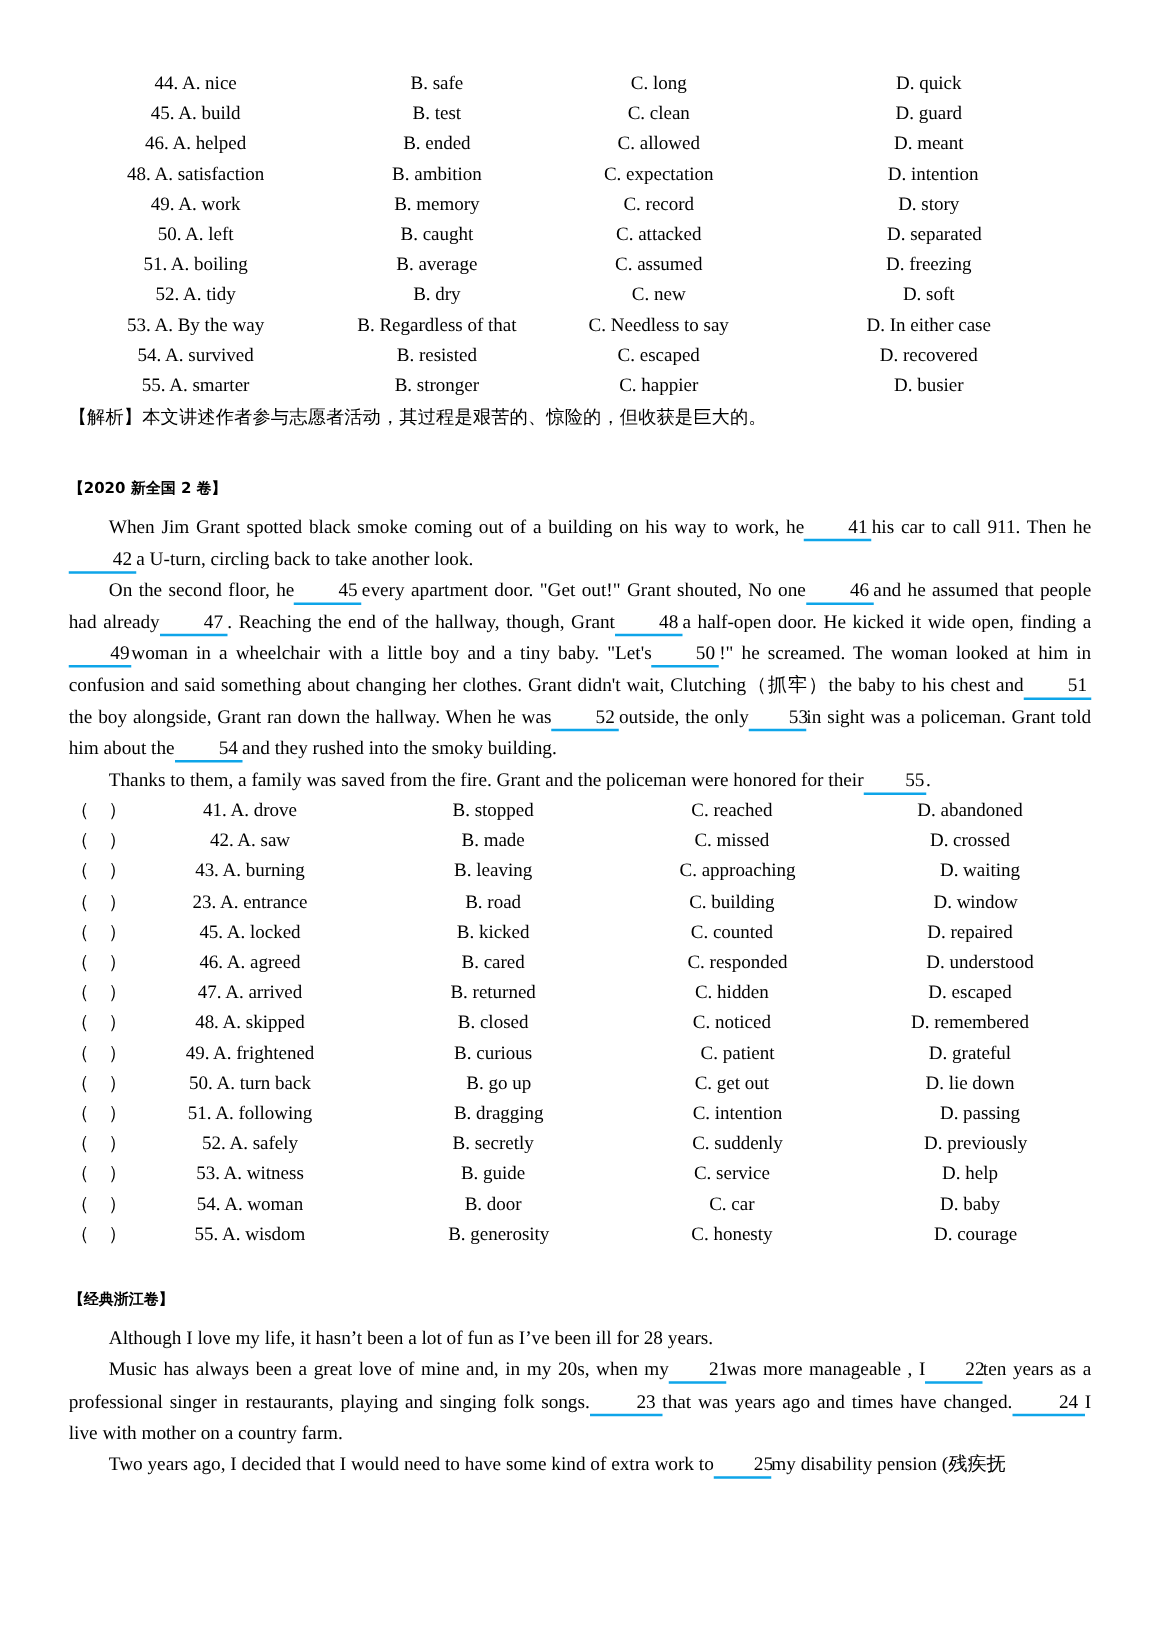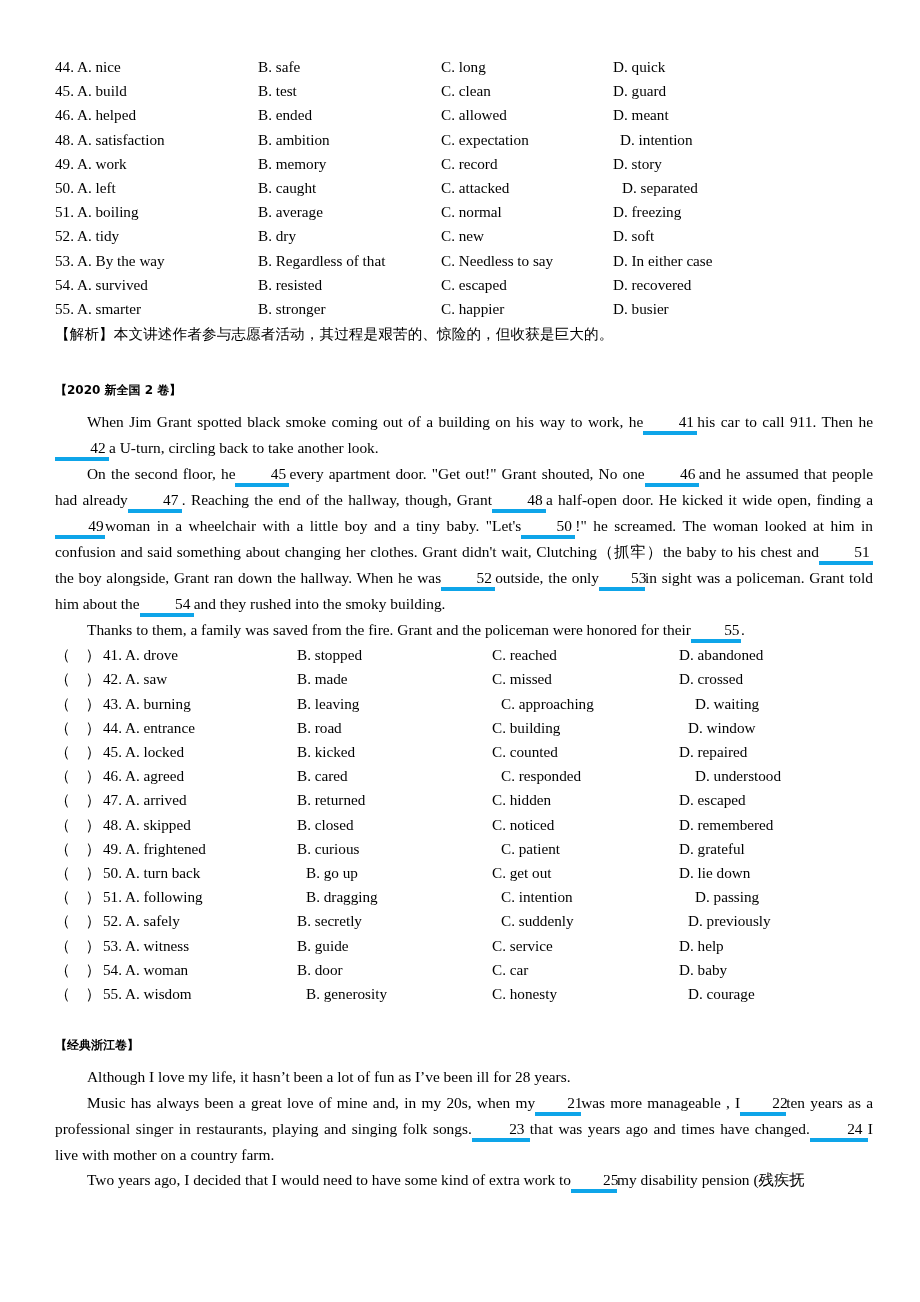--- a/index.html
+++ b/index.html
@@ -27,21 +27,21 @@
     left: 55px;
     top: 55px;
     width: 818px;
   }
 
   
   .opt-table {
     width: 100%;
     border-collapse: collapse;
   }
-  .opt-row { height: 24.2px; }
+  .opt-row { height: 24.2px; text-align: center; }
   .opt-row td {
     font-size: 15.2px;
     line-height: 24.2px;
     padding: 0;
     vertical-align: baseline;
     white-space: nowrap;
   }
   .c-paren { width: 48px; font-size: 15.2px; }
   .c-a  { width: 194px; }
   .c-b  { width: 186px; }
@@ -80,21 +80,21 @@
     font-size: 15.4px;
     line-height: 25.3px;
     text-align: justify;
     text-justify: inter-word;
     margin: 0;
   }
   .para.indent { text-indent: 32px; }
 
   .blank {
     display: inline-block;
-    border-bottom: 4px solid #0ea5e9;
+    border-bottom: 2px solid #0ea5e9;
     text-align: center;
     line-height: 18px;
     vertical-align: baseline;
     font-size: 15.4px;
   }
   .b-w1 { width: 54px; }
   .b-w2 { width: 50px; }
   .b-w3 { width: 46px; }
   .b-w4 { width: 58px; }
 
@@ -142,21 +142,21 @@
           </tr>
           <tr class="opt-row">
             <td class="c-a">50. A. left</td>
             <td class="c-b">B. caught</td>
             <td class="c-c">C. attacked</td>
             <td class="c-d" style="padding-left: 9px;">D. separated</td>
           </tr>
           <tr class="opt-row">
             <td class="c-a">51. A. boiling</td>
             <td class="c-b">B. average</td>
-            <td class="c-c">C. normal</td>
+            <td class="c-c">C. assumed</td>
             <td class="c-d">D. freezing</td>
           </tr>
           <tr class="opt-row">
             <td class="c-a">52. A. tidy</td>
             <td class="c-b">B. dry</td>
             <td class="c-c">C. new</td>
             <td class="c-d">D. soft</td>
           </tr>
           <tr class="opt-row">
             <td class="c-a">53. A. By the way</td>
@@ -211,21 +211,21 @@
           </tr>
           <tr class="opt-row">
             <td class="c-paren">（ ）</td>
             <td class="c-a">43. A. burning</td>
             <td class="c-b">B. leaving</td>
             <td class="c-c ind-sm">C. approaching</td>
             <td class="c-d ind-md">D. waiting</td>
           </tr>
           <tr class="opt-row">
             <td class="c-paren">（ ）</td>
-            <td class="c-a">44. A. entrance</td>
+            <td class="c-a">23. A. entrance</td>
             <td class="c-b">B. road</td>
             <td class="c-c">C. building</td>
             <td class="c-d ind-sm">D. window</td>
           </tr>
           <tr class="opt-row">
             <td class="c-paren">（ ）</td>
             <td class="c-a">45. A. locked</td>
             <td class="c-b">B. kicked</td>
             <td class="c-c">C. counted</td>
             <td class="c-d">D. repaired</td>

